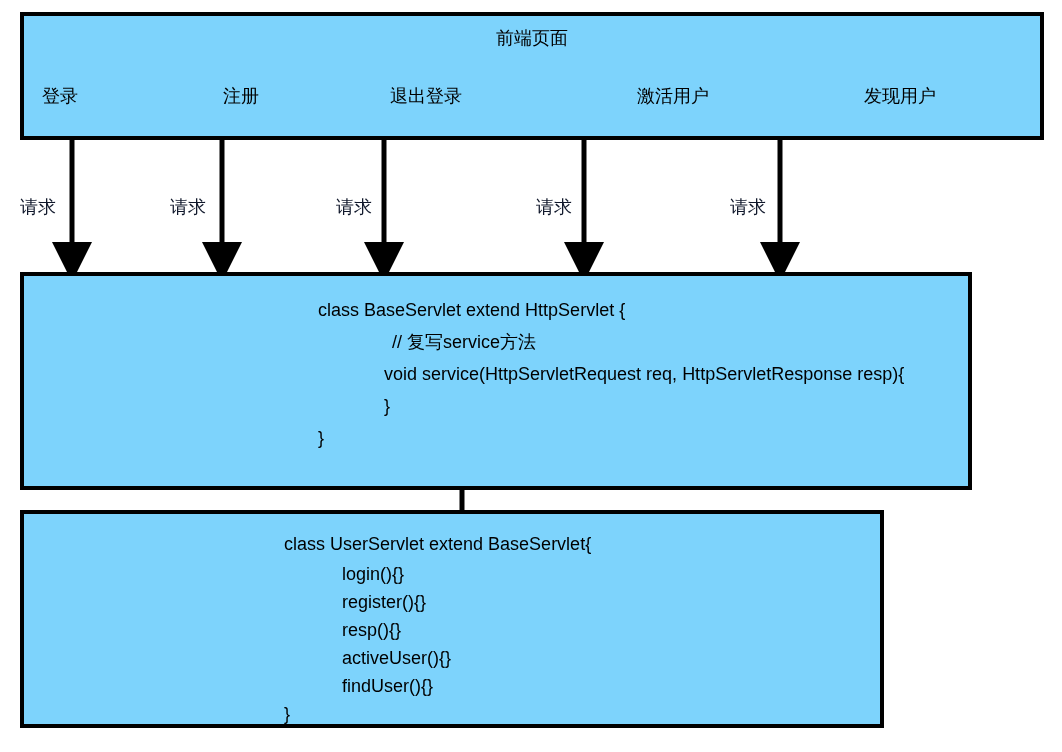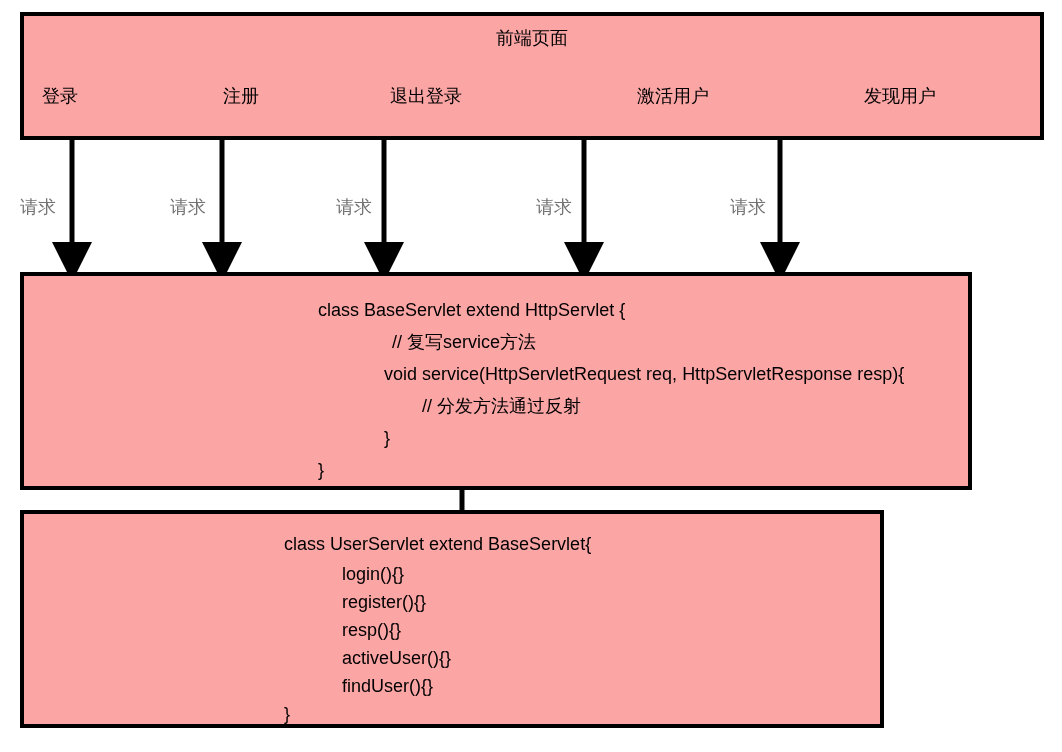--- a/index.html
+++ b/index.html
@@ -6,21 +6,21 @@
     body {
       font-family: "Microsoft YaHei", Arial, sans-serif;
       background: #fff;
       width: 1062px;
       height: 752px;
       position: relative;
     }
     .box {
       position: absolute;
       border: 4px solid #000;
-      background: #fca5a5;
+      background: #7dd3fc;
     }
     .box-top {
       left: 20px;
       top: 12px;
       width: 1024px;
       height: 128px;
     }
     .box-title {
       text-align: center;
       font-size: 18px;
@@ -49,21 +49,21 @@
     }
     .box-bottom {
       left: 20px;
       top: 510px;
       width: 864px;
       height: 218px;
       padding: 14px 0 16px 0;
     }
     .arrow-label {
       position: absolute;
-      color: #737373;
+      color: #0f172a;
       font-size: 18px;
     }
     svg.arrows {
       position: absolute;
       left: 0;
       top: 0;
       width: 1062px;
       height: 752px;
       pointer-events: none;
     }
@@ -99,21 +99,20 @@
 <div class="arrow-label" style="left:20px; top:195px;">请求</div>
 <div class="arrow-label" style="left:170px; top:195px;">请求</div>
 <div class="arrow-label" style="left:336px; top:195px;">请求</div>
 <div class="arrow-label" style="left:536px; top:195px;">请求</div>
 <div class="arrow-label" style="left:730px; top:195px;">请求</div>
 
 <div class="box box-middle">
   <div class="code-line" style="padding-left:294px;">class BaseServlet extend HttpServlet {</div>
   <div class="code-line" style="padding-left:360px;margin-left:8px;">// 复写service方法</div>
   <div class="code-line" style="padding-left:360px;">void service(HttpServletRequest req, HttpServletResponse resp){</div>
-  <div class="code-line" style="padding-left:398px;">// 分发方法通过反射</div>
   <div class="code-line" style="padding-left:360px;">}</div>
   <div class="code-line" style="padding-left:294px;">}</div>
 </div>
 
 <div class="box box-bottom">
   <div class="code-line" style="padding-left:260px;">class UserServlet extend BaseServlet{</div>
   <div class="code-line" style="padding-left:318px; line-height:28px;">login(){}</div>
   <div class="code-line" style="padding-left:318px; line-height:28px;">register(){}</div>
   <div class="code-line" style="padding-left:318px; line-height:28px;">resp(){}</div>
   <div class="code-line" style="padding-left:318px; line-height:28px;">activeUser(){}</div>

